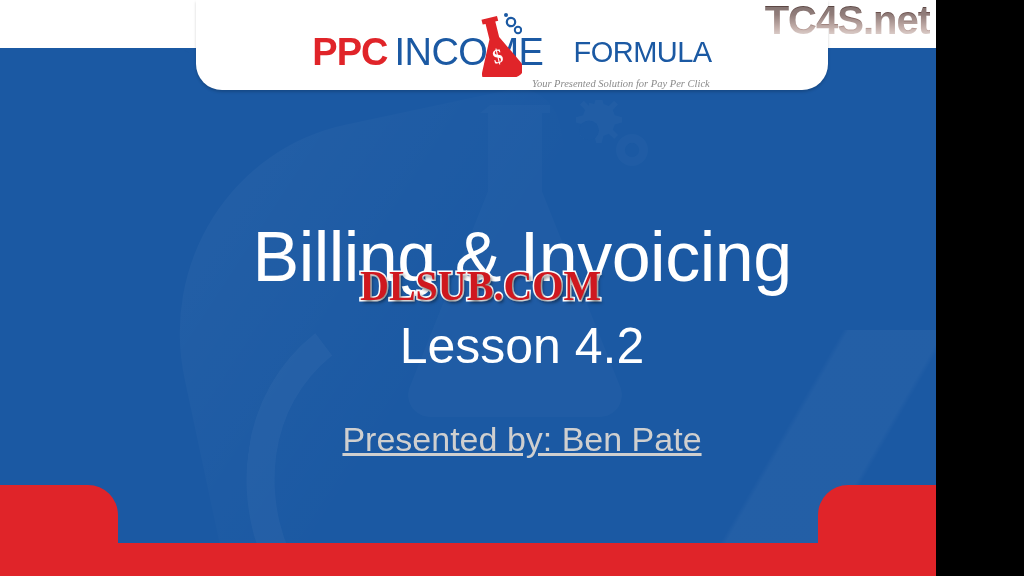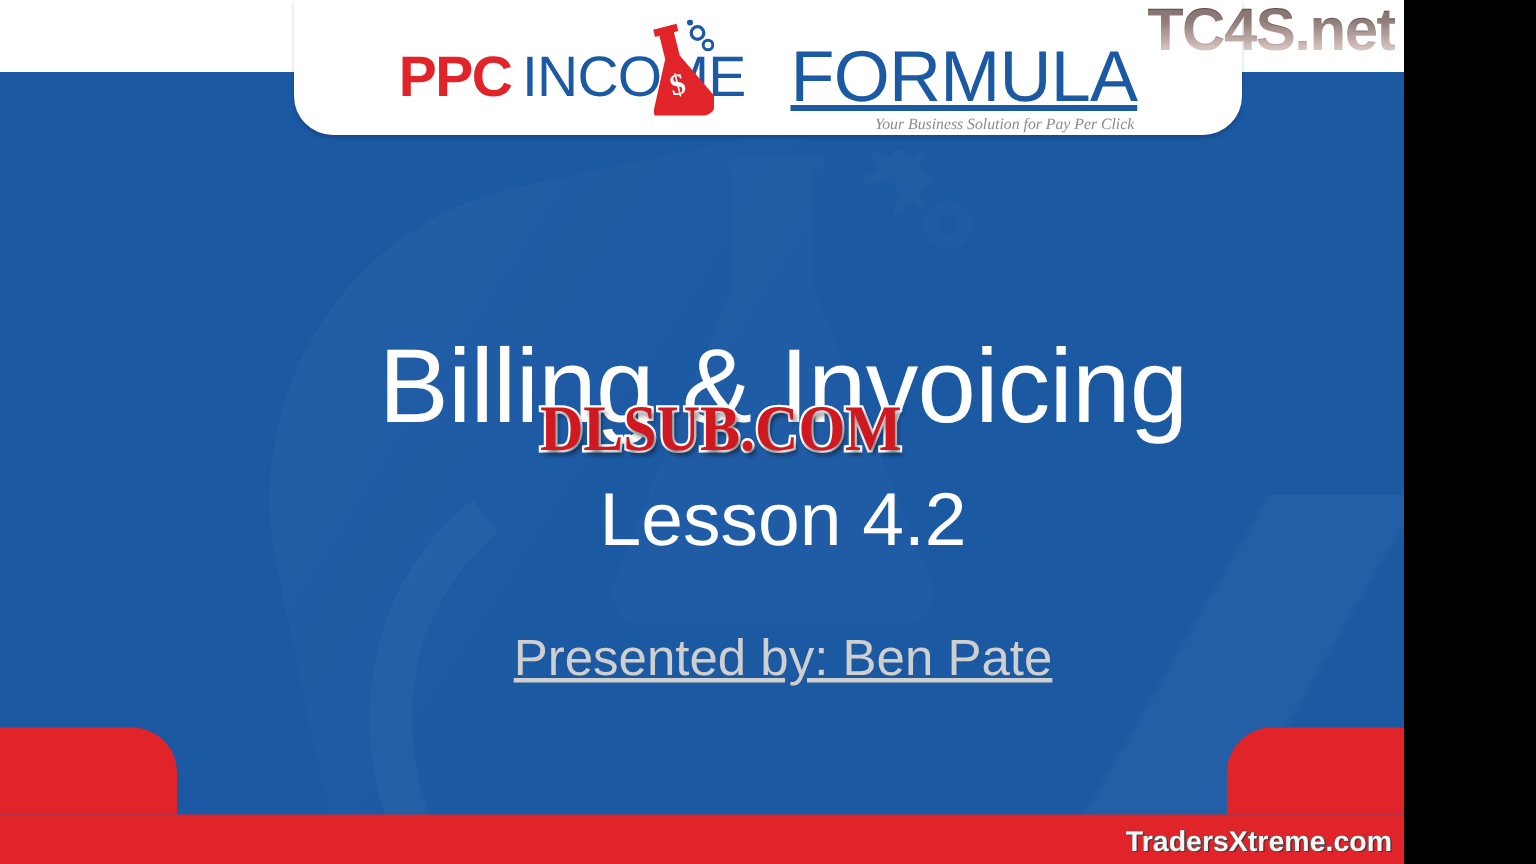--- a/index.html
+++ b/index.html
@@ -130,27 +130,26 @@
   }
   .logo-income {
     font-size: 38px;
     font-weight: normal;
     color: #1b59a3;
     letter-spacing: -0.5px;
     line-height: 42px;
     margin-left: 7px;
   }
   .logo-formula {
-    font-size: 48px;
+    font-size: 29px;
     font-weight: normal;
     color: #1b59a3;
     letter-spacing: -0.5px;
     line-height: 42px;
     margin-left: 30px;
-    text-decoration: underline;
   }
   .logo-flask {
     position: absolute;
     left: 158px;
     bottom: -4px;
     width: 52px;
     height: 64px;
   }
   .logo-tag {
     position: absolute;
@@ -314,32 +313,31 @@
       <svg class="logo-flask" viewBox="0 0 52 64">
         <g transform="rotate(-14 26 32)">
           <path d="M18 4 h16 v5 h-3 v16 l15 30 a9 9 0 0 1 -8 13 h-24 a9 9 0 0 1 -8 -13 l15 -30 v-16 h-3 z" fill="#e02429"></path>
           <text x="25" y="50" font-family="Liberation Serif, serif" font-size="20" font-weight="bold" fill="#ffffff" text-anchor="middle">$</text>
         </g>
         <circle cx="41" cy="9" r="4.2" fill="none" stroke="#1b59a3" stroke-width="2.2"></circle>
         <circle cx="48" cy="17" r="3.2" fill="none" stroke="#1b59a3" stroke-width="2"></circle>
         <circle cx="36" cy="2" r="2" fill="#1b59a3"></circle>
       </svg>
 
-      <span class="logo-tag">Your Business Solution for Pay Per Click</span>
+      <span class="logo-tag">Your Presented Solution for Pay Per Click</span>
     </div>
   </div>
 
   <div class="wm-tc4s">TC4S.net</div>
 
   <div class="center-block">
     <div class="slide-title">Billing &amp; Invoicing</div>
     <div class="slide-lesson">Lesson 4.2</div>
     <div class="slide-presenter">Presented by: Ben Pate</div>
   </div>
 
   <div class="wm-dlsub">DLSUB.COM</div>
 
   <div class="bottom-left-block"></div>
   <div class="bottom-right-block"></div>
   <div class="bottom-band"></div>
-  <div class="wm-traders">TradersXtreme.com</div>
 
 </div>
 
 </body></html>

